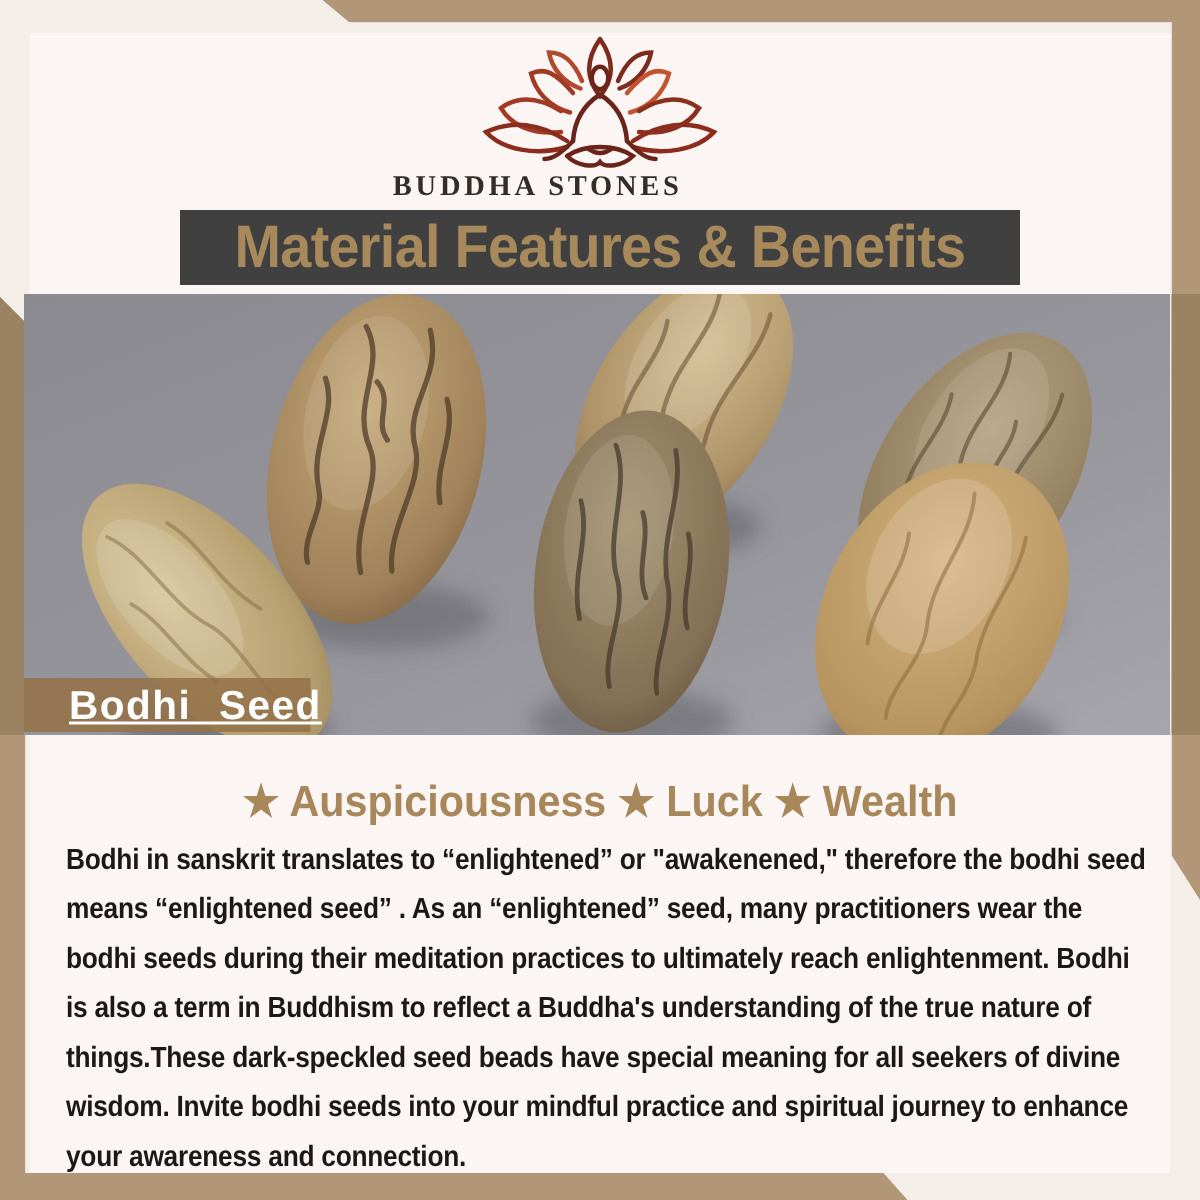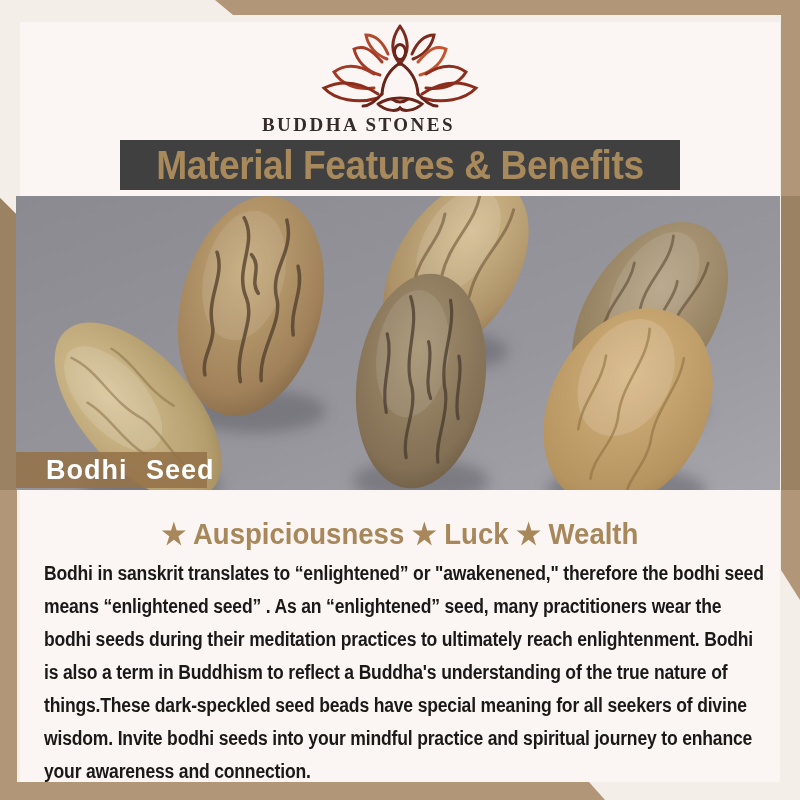--- a/index.html
+++ b/index.html
@@ -47,21 +47,21 @@
   }
 
   
   .photo{left:16px;top:196px;width:764px;height:294px;overflow:hidden;}
   .photo svg{display:block;}
   .photo-label{
     left:16px;top:452px;width:191px;height:36px;
     background:rgba(148,114,73,0.88);
     color:#ffffff;font-size:27px;font-weight:bold;line-height:36px;
     padding-left:30px;box-sizing:border-box;
-    letter-spacing:1px;word-spacing:10px;white-space:nowrap;
+    letter-spacing:1px;word-spacing:10px;white-space:nowrap;text-decoration:underline;
   }
 
   .benefits-line{
     left:0;top:517px;width:800px;text-align:center;
     font-size:29px;font-weight:bold;color:#a8875a;white-space:nowrap;
     transform:scaleX(0.95);
   }
 
   .description{
     left:44px;top:557px;width:756px;

